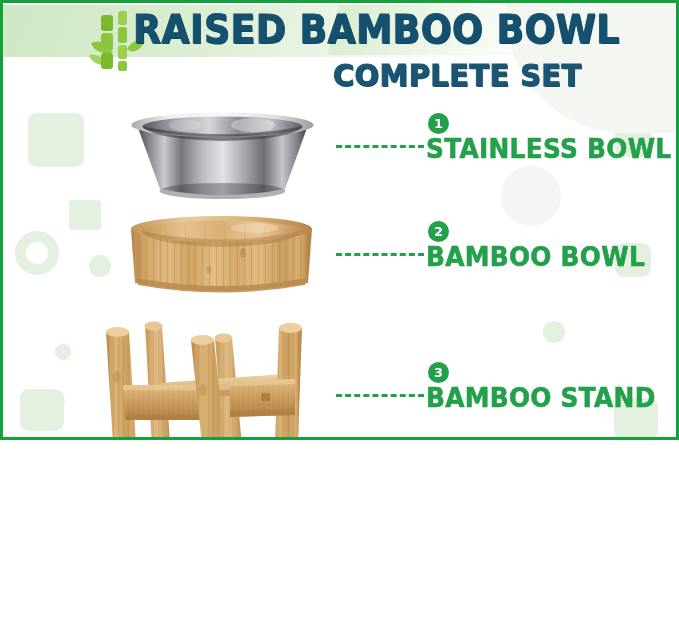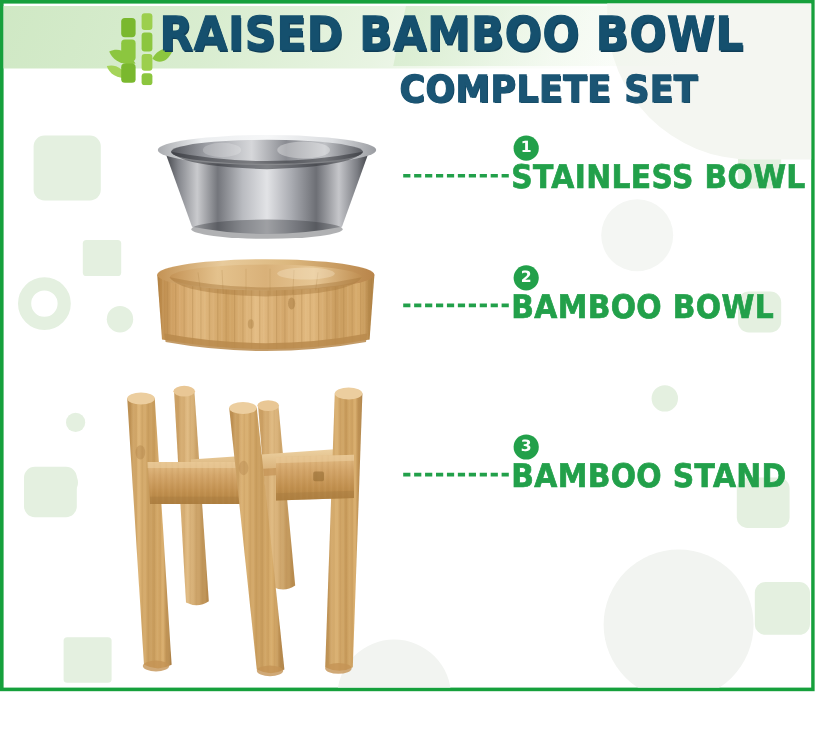--- a/index.html
+++ b/index.html
@@ -1,19 +1,19 @@
 <!DOCTYPE html>
 <html><head>
 <meta charset="utf-8">
 <style>
   html,body{margin:0;padding:0;background:#fff;}
   body{width:679px;height:620px;font-family:"Liberation Sans",sans-serif;}
 
   #canvas{
-    position:relative;width:679px;height:576px;overflow:hidden;
+    position:relative;width:679px;height:440px;overflow:hidden;
     background:#ffffff;
     box-sizing:border-box;
     border:3px solid #16a03c;
   }
 
   
   .deco{position:absolute;background:#e4f0e0;pointer-events:none;}
   .deco.sq{border-radius:9px;}
   .deco.sq-sharp{border-radius:3px;}
   .deco.ci{border-radius:50%;}

